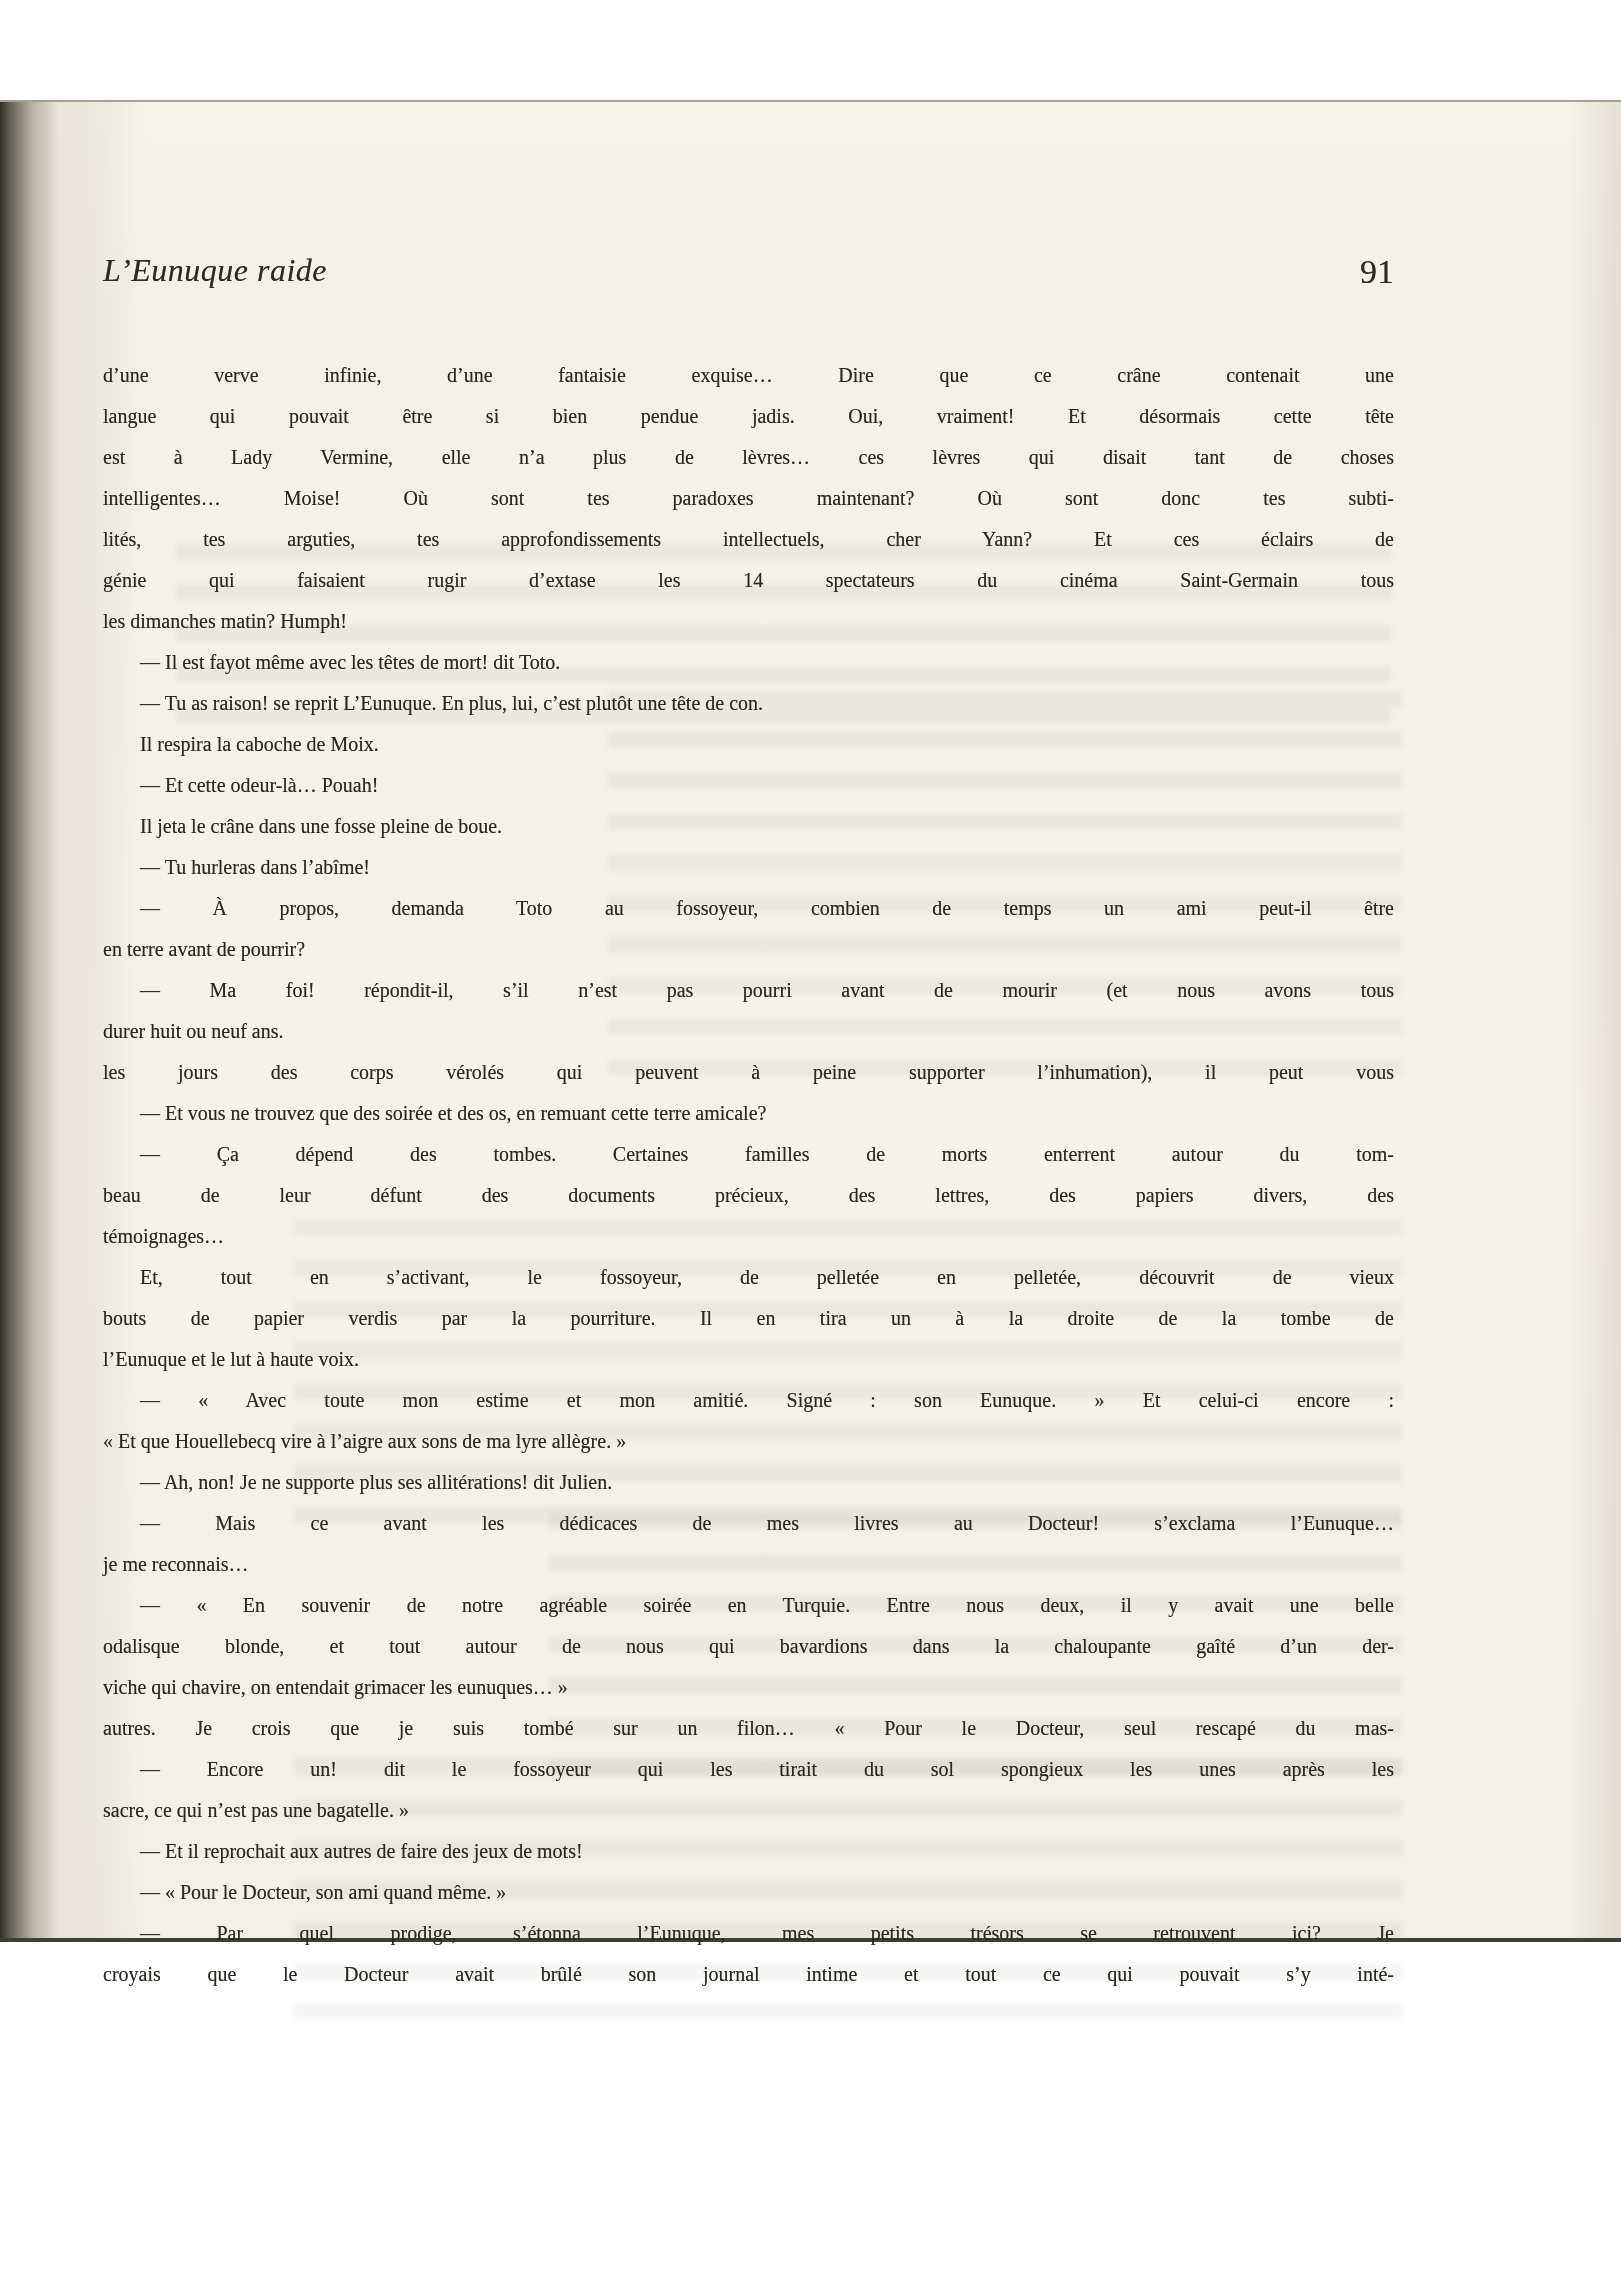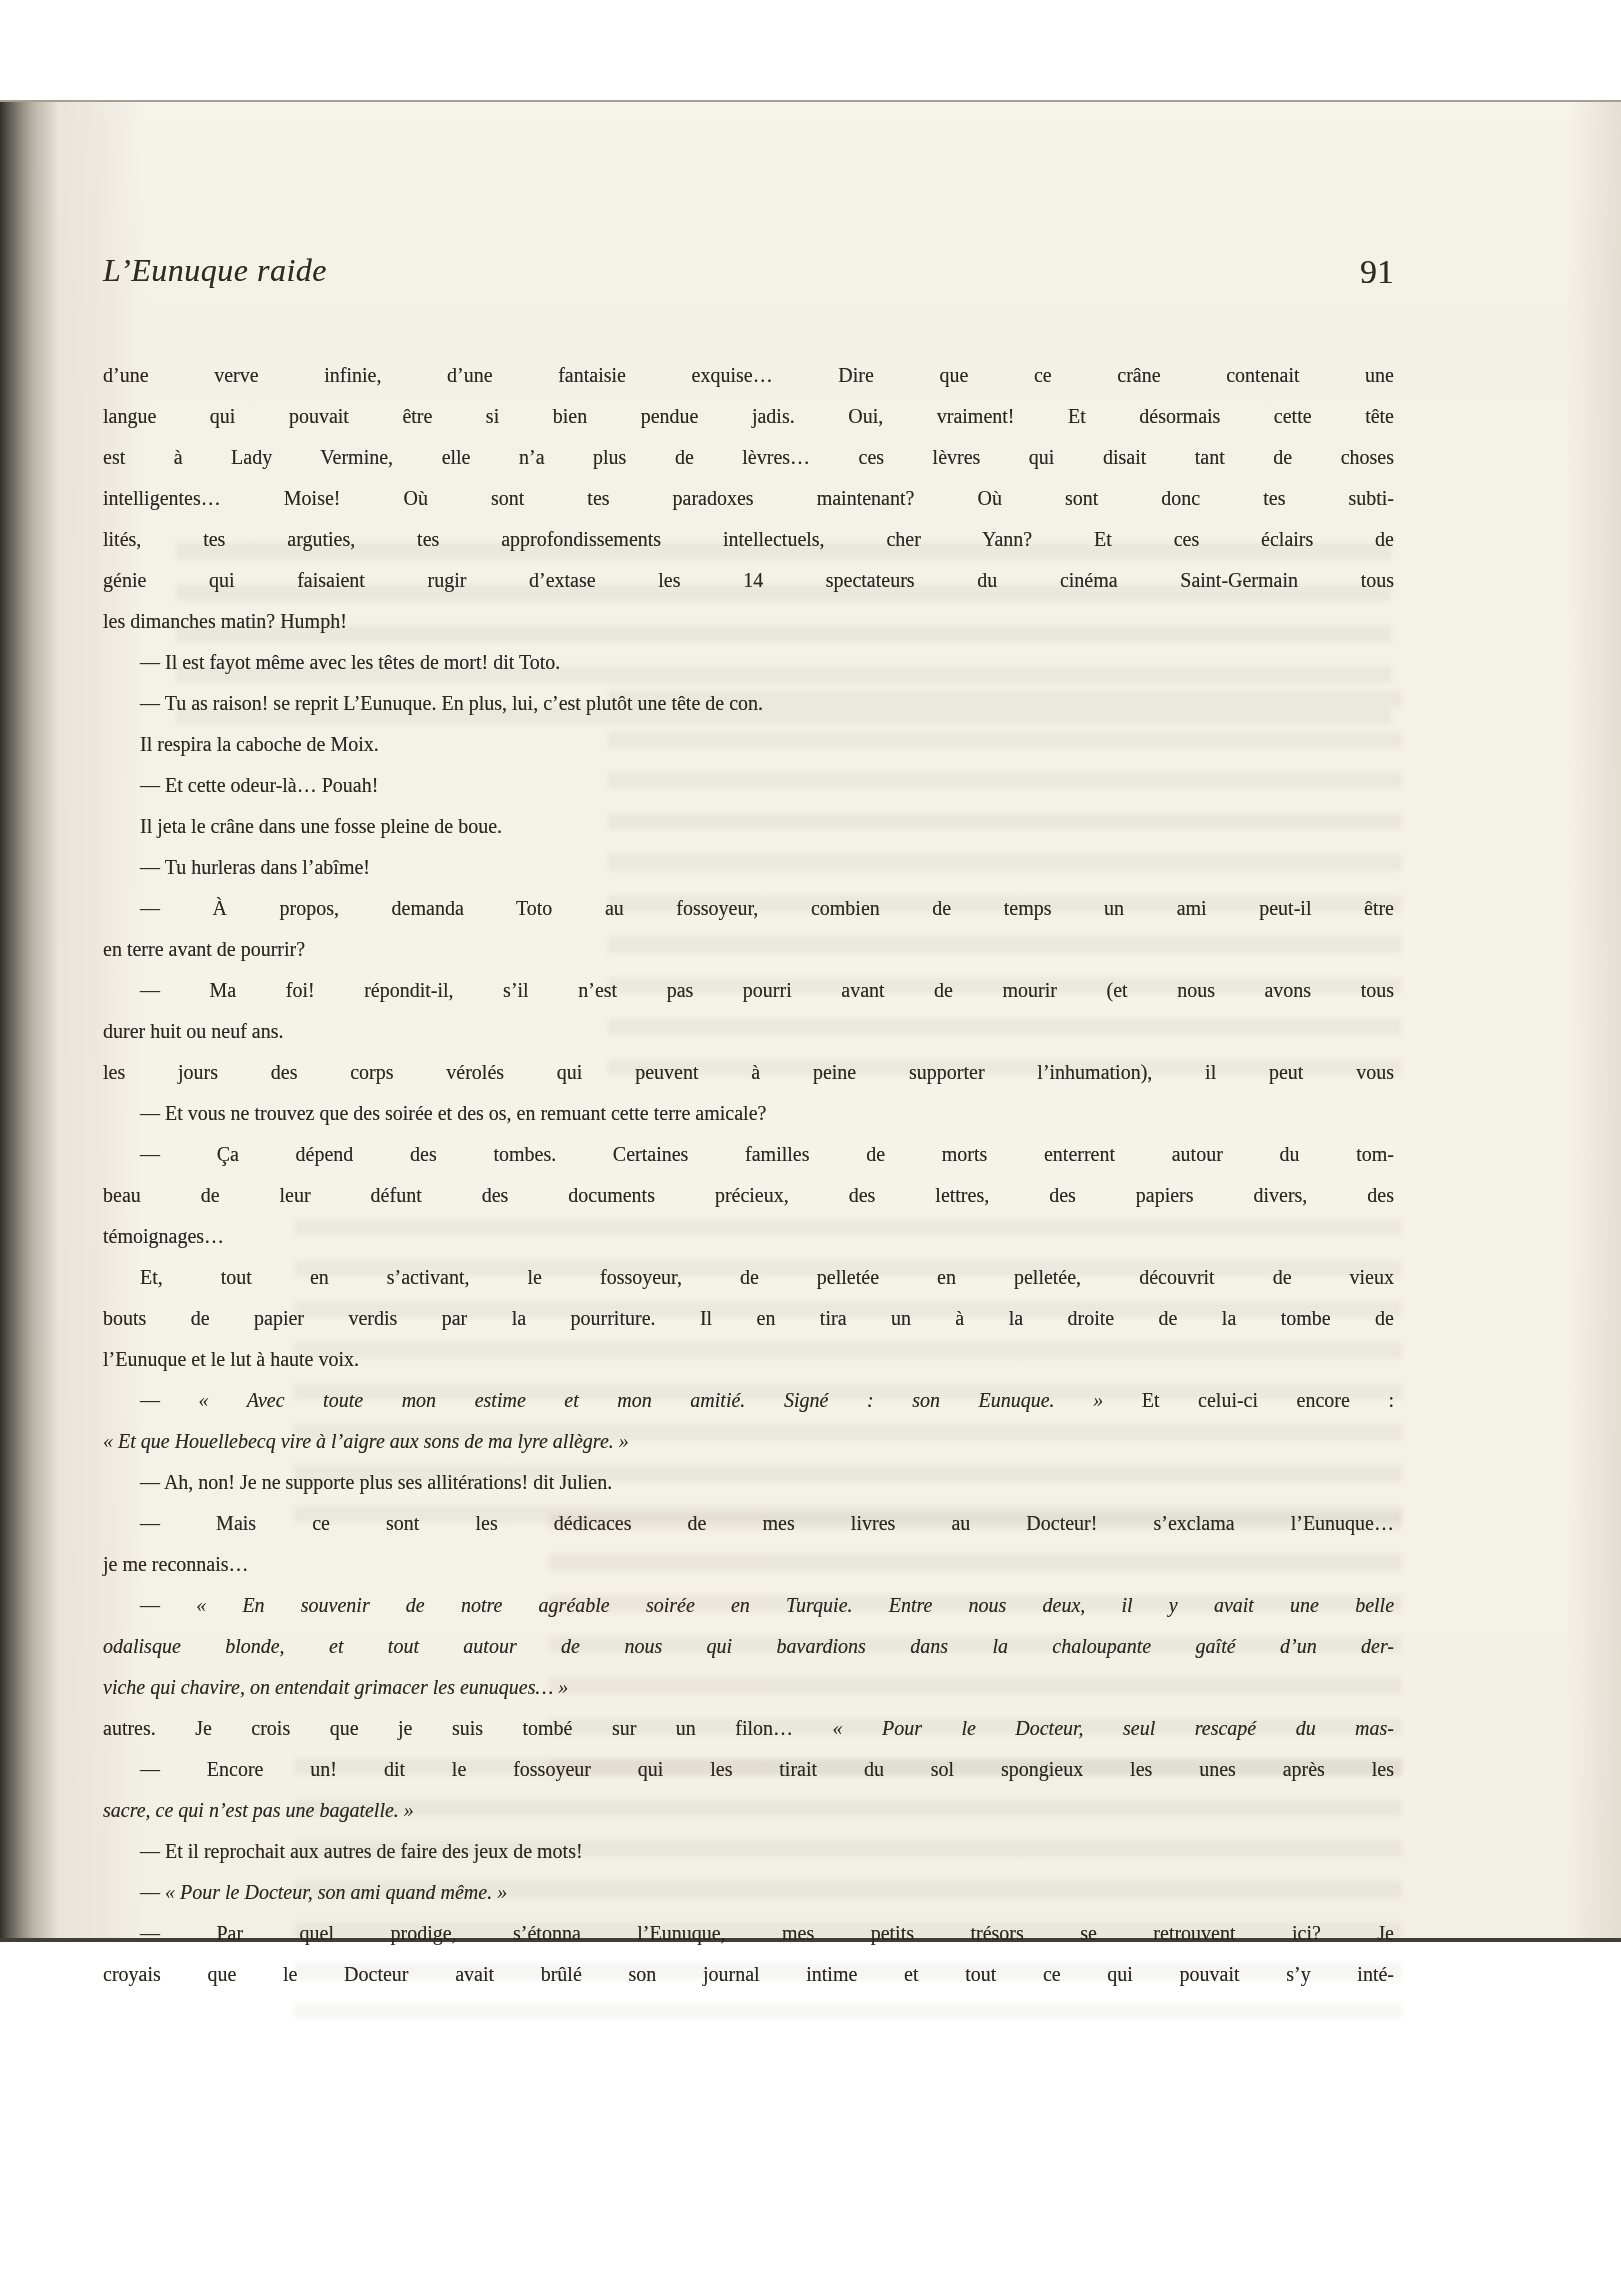--- a/index.html
+++ b/index.html
@@ -57,21 +57,21 @@
     font-size:20px;color:#2b2822;
     text-shadow:0 0 0.6px rgba(43,40,34,.5);
   }
   .line{
     height:41px;line-height:41px;
     text-align:justify;text-align-last:justify;
     white-space:normal;
   }
   .line.end{text-align-last:left;}
   .line.ind{padding-left:37px;box-sizing:border-box;}
-  .line .it{font-style:italic;}
+  .line .it{}
 </style>
 </head>
 <body>
 
 <div class="page">
   <div class="gutter"></div>
 
   <div class="ghost" style="left:176px;top:441px;width:1215px;height:191px;"></div>
   <div class="ghost" style="left:608px;top:588px;width:794px;height:392px;"></div>
   <div class="ghost" style="left:294px;top:1117px;width:1108px;height:304px;"></div>
@@ -105,21 +105,21 @@
       <div class="line ind end"><span>— Et vous ne trouvez que des soirée et des os, en remuant cette terre amicale?</span></div>
       <div class="line ind"><span>— Ça dépend des tombes. Certaines familles de morts enterrent autour du tom-</span></div>
       <div class="line"><span>beau de leur défunt des documents précieux, des lettres, des papiers divers, des</span></div>
       <div class="line end"><span>témoignages…</span></div>
       <div class="line ind"><span>Et, tout en s’activant, le fossoyeur, de pelletée en pelletée, découvrit de vieux</span></div>
       <div class="line"><span>bouts de papier verdis par la pourriture. Il en tira un à la droite de la tombe de</span></div>
       <div class="line end"><span>l’Eunuque et le lut à haute voix.</span></div>
       <div class="line ind"><span>— </span><span class="it">« Avec toute mon estime et mon amitié. Signé : son Eunuque. »</span><span> Et celui-ci encore :</span></div>
       <div class="line end"><span class="it">« Et que Houellebecq vire à l’aigre aux sons de ma lyre allègre. »</span></div>
       <div class="line ind end"><span>— Ah, non! Je ne supporte plus ses allitérations! dit Julien.</span></div>
-      <div class="line ind"><span>— Mais ce sont les dédicaces de mes livres au Docteur! s’exclama l’Eunuque…</span></div>
+      <div class="line ind"><span>— Mais ce avant les dédicaces de mes livres au Docteur! s’exclama l’Eunuque…</span></div>
       <div class="line end"><span>je me reconnais…</span></div>
       <div class="line ind"><span>— </span><span class="it">« En souvenir de notre agréable soirée en Turquie. Entre nous deux, il y avait une belle</span></div>
       <div class="line"><span class="it">odalisque blonde, et tout autour de nous qui bavardions dans la chaloupante gaîté d’un der-</span></div>
       <div class="line end"><span class="it">viche qui chavire, on entendait grimacer les eunuques… »</span></div>
       <div class="line"><span>autres. Je crois que je suis tombé sur un filon… </span><span class="it">« Pour le Docteur, seul rescapé du mas-</span></div>
       <div class="line ind"><span>— Encore un! dit le fossoyeur qui les tirait du sol spongieux les unes après les</span></div>
       <div class="line end"><span class="it">sacre, ce qui n’est pas une bagatelle. »</span></div>
       <div class="line ind end"><span>— Et il reprochait aux autres de faire des jeux de mots!</span></div>
       <div class="line ind end"><span>— </span><span class="it">« Pour le Docteur, son ami quand même. »</span></div>
       <div class="line ind"><span>— Par quel prodige, s’étonna l’Eunuque, mes petits trésors se retrouvent ici? Je</span></div>

